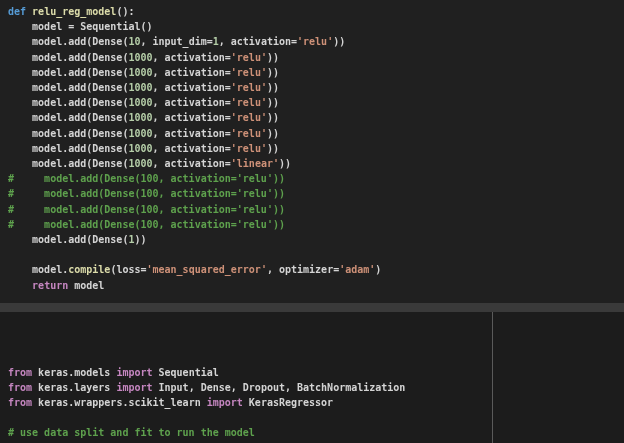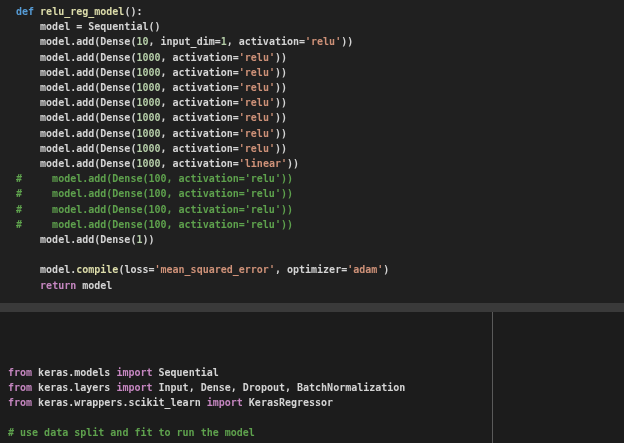--- a/index.html
+++ b/index.html
@@ -15,21 +15,21 @@
     display:flex;flex-direction:column;
     font-family:"DejaVu Sans Mono","Liberation Mono",monospace;
     font-size:10px;
     font-weight:bold;
     line-height:15.2px;
   }
   .pane{white-space:pre;overflow:hidden;}
   #top-pane{
     height:303px;
     background:var(--bg-top);
-    padding:4px 0 0 16px;
+    padding:4px 0 0 8px;
   }
   #pane-divider{
     height:9px;
     background:var(--divider);
     flex:none;
   }
   #bottom-pane{
     flex:1;
     background:var(--bg-bottom);
     padding:7px 0 0 8px;

